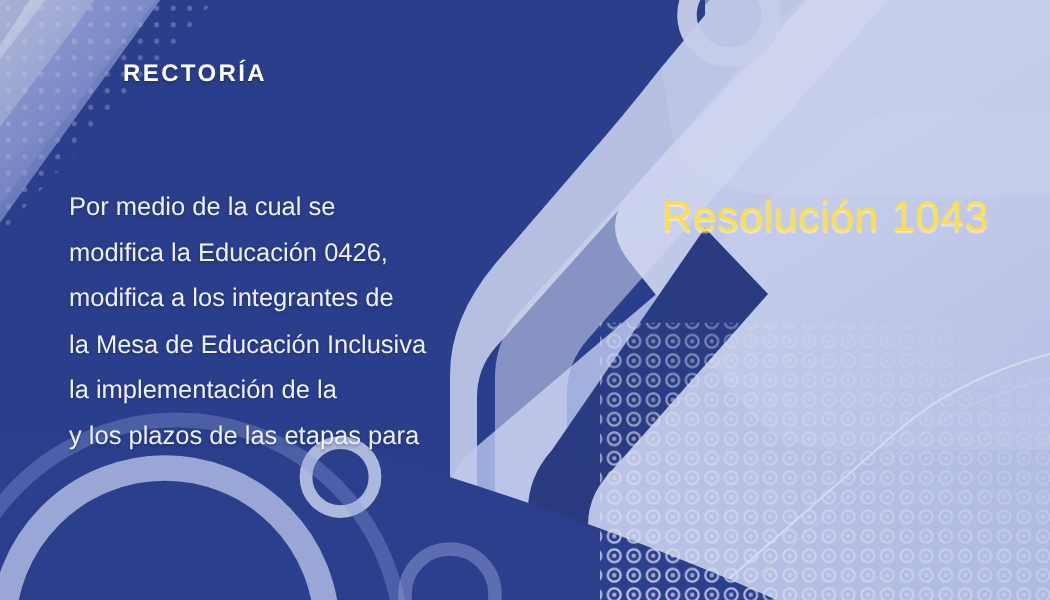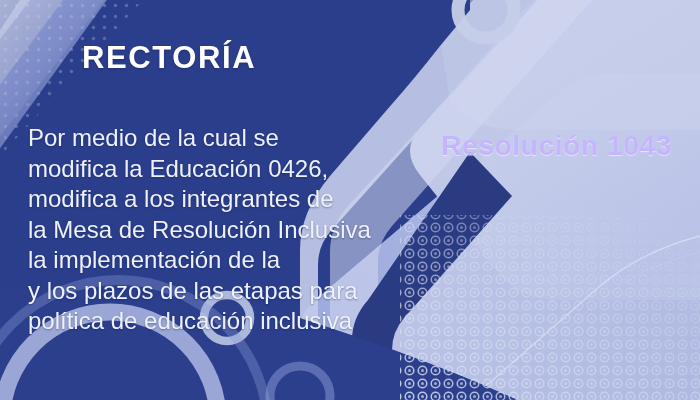--- a/index.html
+++ b/index.html
@@ -28,47 +28,47 @@
   
   #content {
     position: absolute;
     inset: 0;
     z-index: 40;
   }
   #kicker {
     position: absolute;
     left: 82px;
     top: 42px;
-    font-size: 31px;
+    font-size: 16px;
     font-weight: bold;
     letter-spacing: 1.6px;
     color: #ffffff;
     line-height: 1;
     text-shadow: 0 1px 2px rgba(18,28,70,0.45);
     white-space: nowrap;
   }
   #body-copy {
     position: absolute;
-    left: 28px;
+    left: 46px;
     top: 123px;
     width: 350px;
-    font-size: 24px;
+    font-size: 17px;
     line-height: 30.5px;
     color: #EEF0FA;
     text-shadow: 0 1px 2px rgba(18,28,70,0.40);
   }
   #body-copy span { display: block; white-space: nowrap; }
   #doc-title {
     position: absolute;
     left: 441px;
     top: 130px;
     font-size: 28.5px;
-    font-weight: bold;
+    font-weight: normal;
     letter-spacing: 0.4px;
-    color: #c4b5fd;
+    color: #fde047;
     line-height: 1.1;
     white-space: nowrap;
     text-shadow: 0 1px 1px rgba(255,255,255,0.55);
   }
 </style>
 </head>
 <body>
 
 <div id="banner">
 
@@ -177,22 +177,21 @@
   </div>
 
   <div id="content">
 
     <div id="kicker">RECTORÍA</div>
 
     <div id="body-copy">
       <span>Por medio de la cual se</span>
       <span>modifica la Educación 0426,</span>
       <span>modifica a los integrantes de</span>
-      <span>la Mesa de Resolución Inclusiva</span>
+      <span>la Mesa de Educación Inclusiva</span>
       <span>la implementación de la</span>
       <span>y los plazos de las etapas para</span>
-      <span>política de educación inclusiva</span>
     </div>
 
     <div id="doc-title">Resolución 1043</div>
 
   </div>
 </div>
 
 </body></html>

